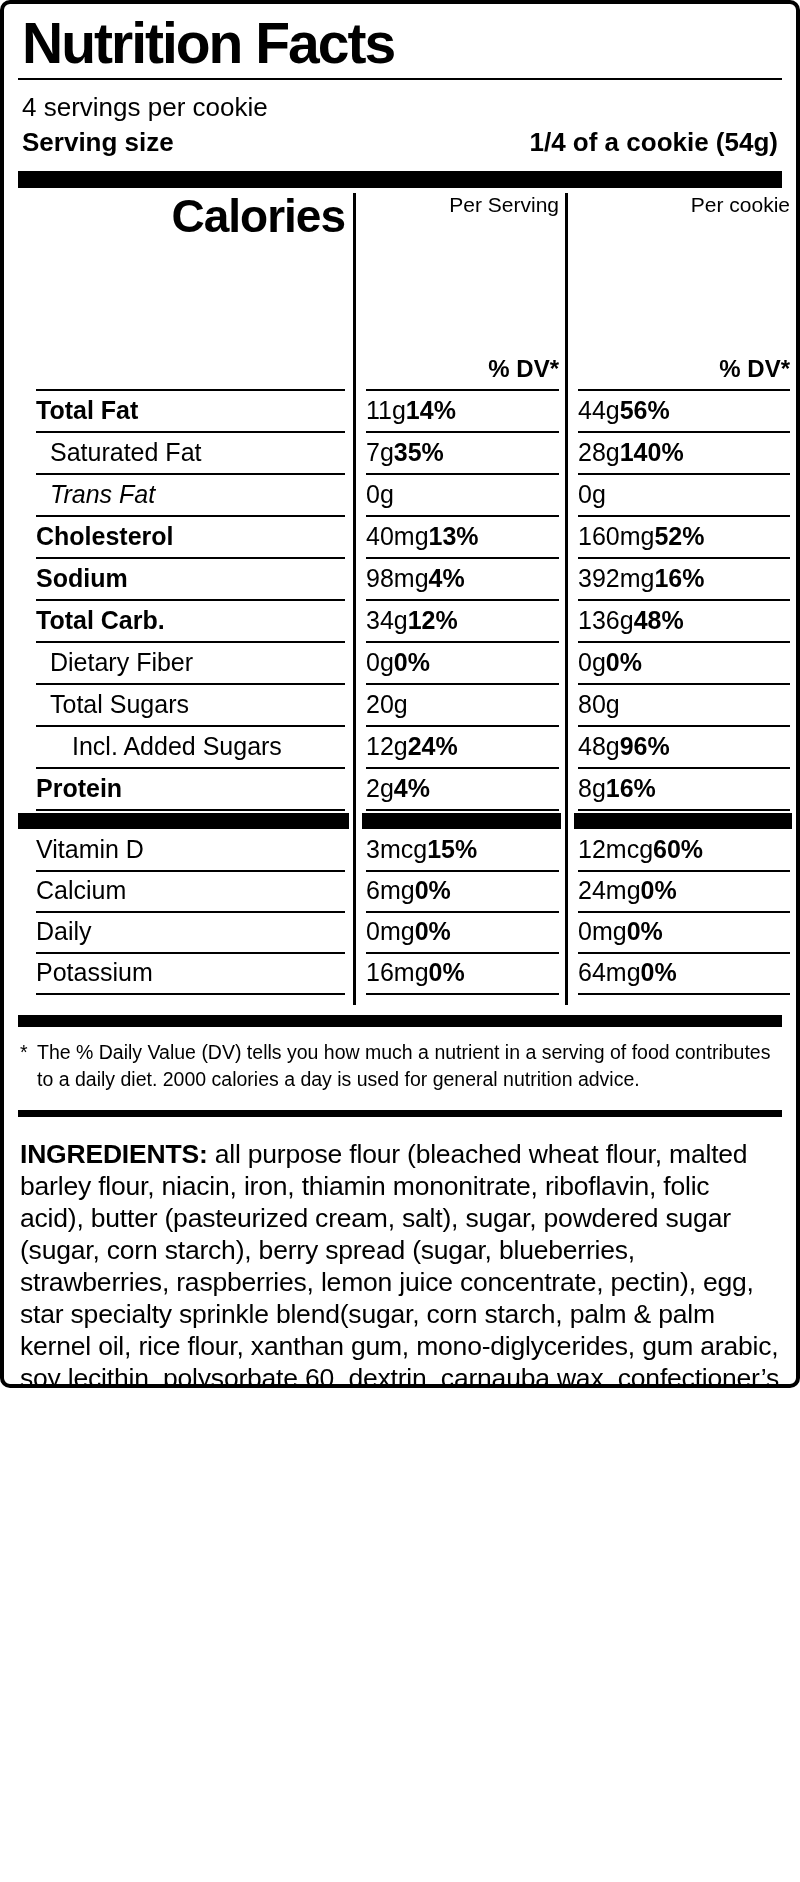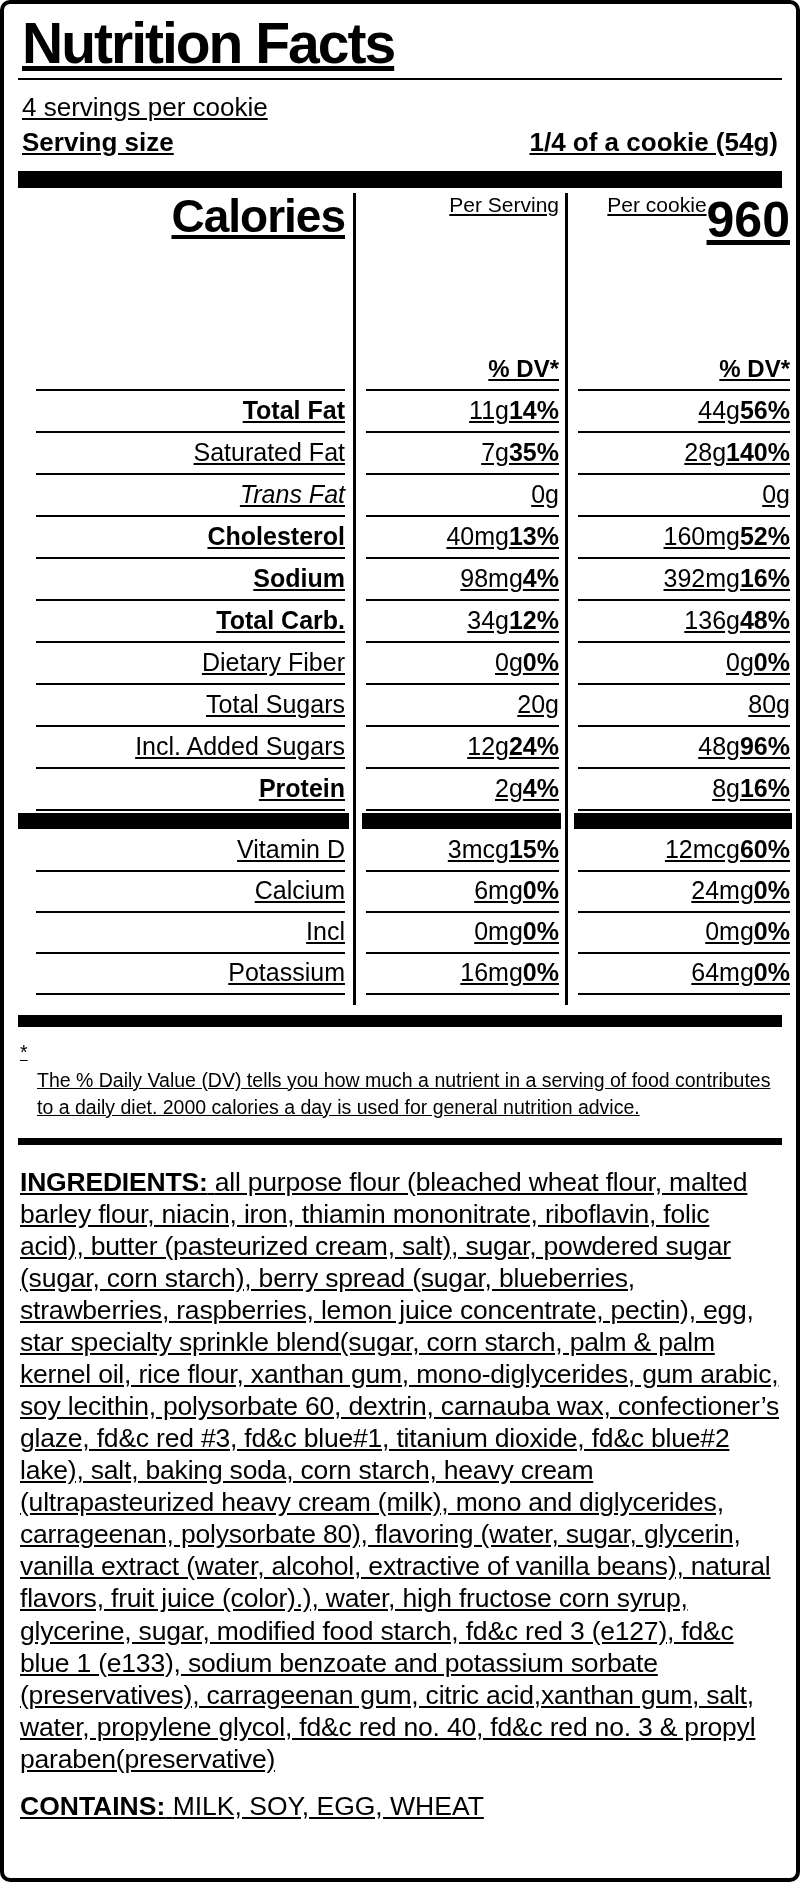--- a/index.html
+++ b/index.html
@@ -1,35 +1,35 @@
 <!DOCTYPE html>
 <html><head>
 <meta charset="utf-8">
 <style>
   html,body{margin:0;padding:0;background:#fff;}
   body{width:800px;font-family:"Liberation Sans",sans-serif;color:#000;}
-  .label{box-sizing:border-box;width:800px;height:1882px;background:#fff;
-         border:4px solid #000;border-radius:10px;overflow:hidden;text-decoration:underline;}
+  .label{box-sizing:border-box;width:800px;height:1388px;background:#fff;
+         border:4px solid #000;border-radius:10px;overflow:hidden;}
   .pad{padding:0 14px;}
 
   
   .title{font-size:57px;font-weight:700;letter-spacing:-2px;line-height:1.05;margin:10px 0 0 4px;}
   .rule{height:2px;background:#000;margin-top:4px;}
   .servings{font-size:26px;margin:12px 0 0 4px;}
   .ssrow{display:flex;justify-content:space-between;font-size:26px;font-weight:700;margin:4px 0 0;padding:0 4px;}
   .bar{background:#000;}
   .bar.top{height:17px;margin-top:13px;}
 
   
   .grid{display:grid;grid-template-columns:349px 212px 1fr;margin-top:5px;}
   .row{display:contents;}
   .cell{box-sizing:border-box;}
   .lab{padding:0 8px 0 32px;}
   .val{border-left:3px solid #000;padding:0 6px 0 10px;}
-  .in{height:100%;display:flex;justify-content:flex-end;align-items:flex-end;
+  .in{height:100%;display:flex;justify-content:flex-start;align-items:flex-end;
       border-bottom:2px solid #000;padding-bottom:6px;box-sizing:border-box;}
   .r{height:42px;}
   .rv{height:41px;}
   .nname,.amt{font-size:25px;}
   .dvv{font-size:25px;font-weight:700;}
   .bold{font-weight:700;}
   .ind1{padding-left:14px;}
   .ind2{padding-left:36px;}
   .italic{font-style:italic;}
 
@@ -49,21 +49,21 @@
   .rbar{height:20px;display:flex;align-items:center;}
   .rbar.lab{padding:0 4px 0 14px;}
   .rbar.val{padding:0 4px 0 6px;}
   .sepbar{height:16px;background:#000;width:100%;}
   .rstub{height:10px;}
 
   
   .bar.mid{height:12px;margin:10px 14px 0;}
   .footnote{display:flex;padding:12px 16px 0;font-size:19.5px;line-height:1.38;}
   .fstar{width:17px;flex:none;}
-  .fnote-text{flex:1;margin-top:28px;}
+  .fnote-text{flex:1;}
   .bar.small{height:7px;margin:17px 14px 0;}
   .ingredients{padding:0 16px;margin:21px 0 16px;font-size:26.5px;line-height:1.21;letter-spacing:-0.2px;}
   .contains{padding:0 16px;margin:16px 0 0;font-size:26.5px;}
 </style>
 </head>
 <body>
 
 <div class="label">
 
   <div class="pad">
@@ -83,21 +83,20 @@
       <div class="cell lab rcal">
         <div class="calword">Calories</div>
         <div class="calbar"></div>
       </div>
       <div class="cell val rcal">
         <div class="colhead">Per Serving</div>
         <div class="calbar"></div>
       </div>
       <div class="cell val rcal">
         <div class="colhead">Per cookie</div>
-        <div class="calnum">960</div>
         <div class="calbar"></div>
       </div>
     </div>
 
     <div class="row">
       <div class="cell lab rdv">
           <div class="in"></div>
         </div>
       <div class="cell val rdv">
           <div class="in">
@@ -359,21 +358,21 @@
           <div class="in">
             <span class="amt">24mg</span>
             <span class="dvv">0%</span>
           </div>
         </div>
     </div>
 
     <div class="row">
       <div class="cell lab rv">
           <div class="in">
-            <span class="nname">Incl</span>
+            <span class="nname">Daily</span>
           </div>
         </div>
       <div class="cell val rv">
           <div class="in">
             <span class="amt">0mg</span>
             <span class="dvv">0%</span>
           </div>
         </div>
       <div class="cell val rv">
           <div class="in">

